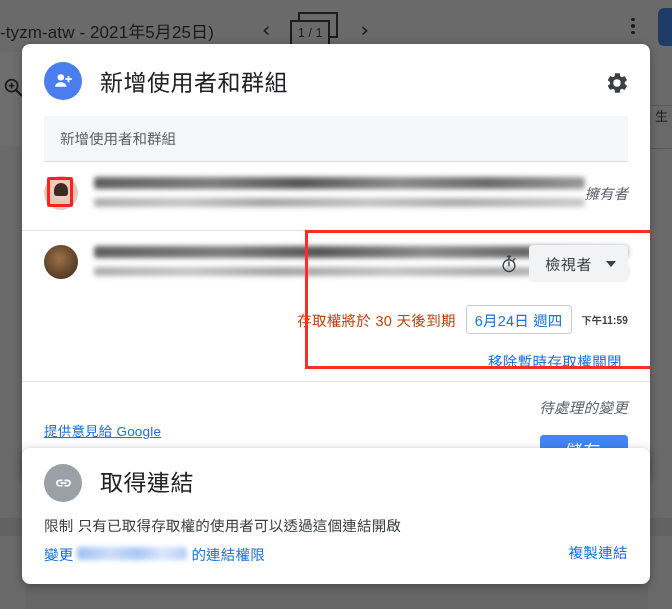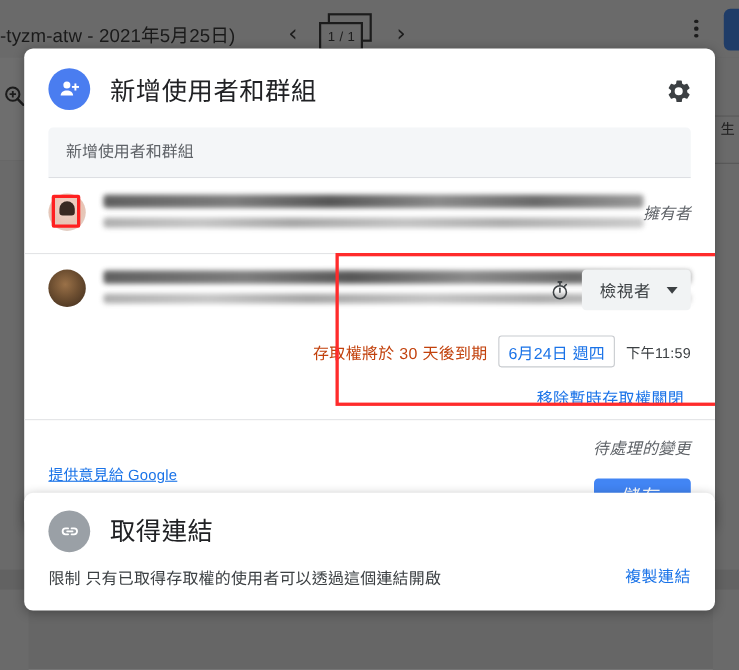--- a/index.html
+++ b/index.html
@@ -351,23 +351,24 @@
   .date-chip {
     border: 1px solid #c8cbcf;
     border-radius: 3px;
     padding: 3px 8px;
     font-size: 14.5px;
     color: #1a73e8;
     cursor: pointer;
     letter-spacing: .2px;
   }
   .time-text {
-    font-size: 13px;
+    font-size: 10px;
     color: #3c4043;
     letter-spacing: .2px;
+    font-weight: bold;
   }
   .expiry-actions {
     margin-top: 16px;
     display: flex;
     align-items: center;
     justify-content: flex-end;
     padding-right: 6px;
   }
   .link-action {
     font-size: 14.5px;
@@ -619,17 +620,22 @@
           <path fill="none" stroke="#ffffff" stroke-width="1.9" stroke-linecap="round" d="M10.2 14.6h-2.6a3.1 3.1 0 0 1 0-6.2h2.6"></path>
           <path fill="none" stroke="#ffffff" stroke-width="1.9" stroke-linecap="round" d="M13.8 8.4h2.6a3.1 3.1 0 0 1 0 6.2h-2.6"></path>
           <line x1="9.2" y1="11.5" x2="14.8" y2="11.5" stroke="#ffffff" stroke-width="1.9" stroke-linecap="round"></line>
         </svg>
       </div>
       <div class="link-title">取得連結</div>
     </div>
 
     <div class="link-body">
       <div class="restrict-line">限制 只有已取得存取權的使用者可以透過這個連結開啟</div>
+      <div class="change-line">
+        <span>變更</span>
+        <span class="blur-domain"></span>
+        <span>的連結權限</span>
+      </div>
       <span class="copy-link">複製連結</span>
     </div>
   </div>
 
 </div>
 
 </body></html>

